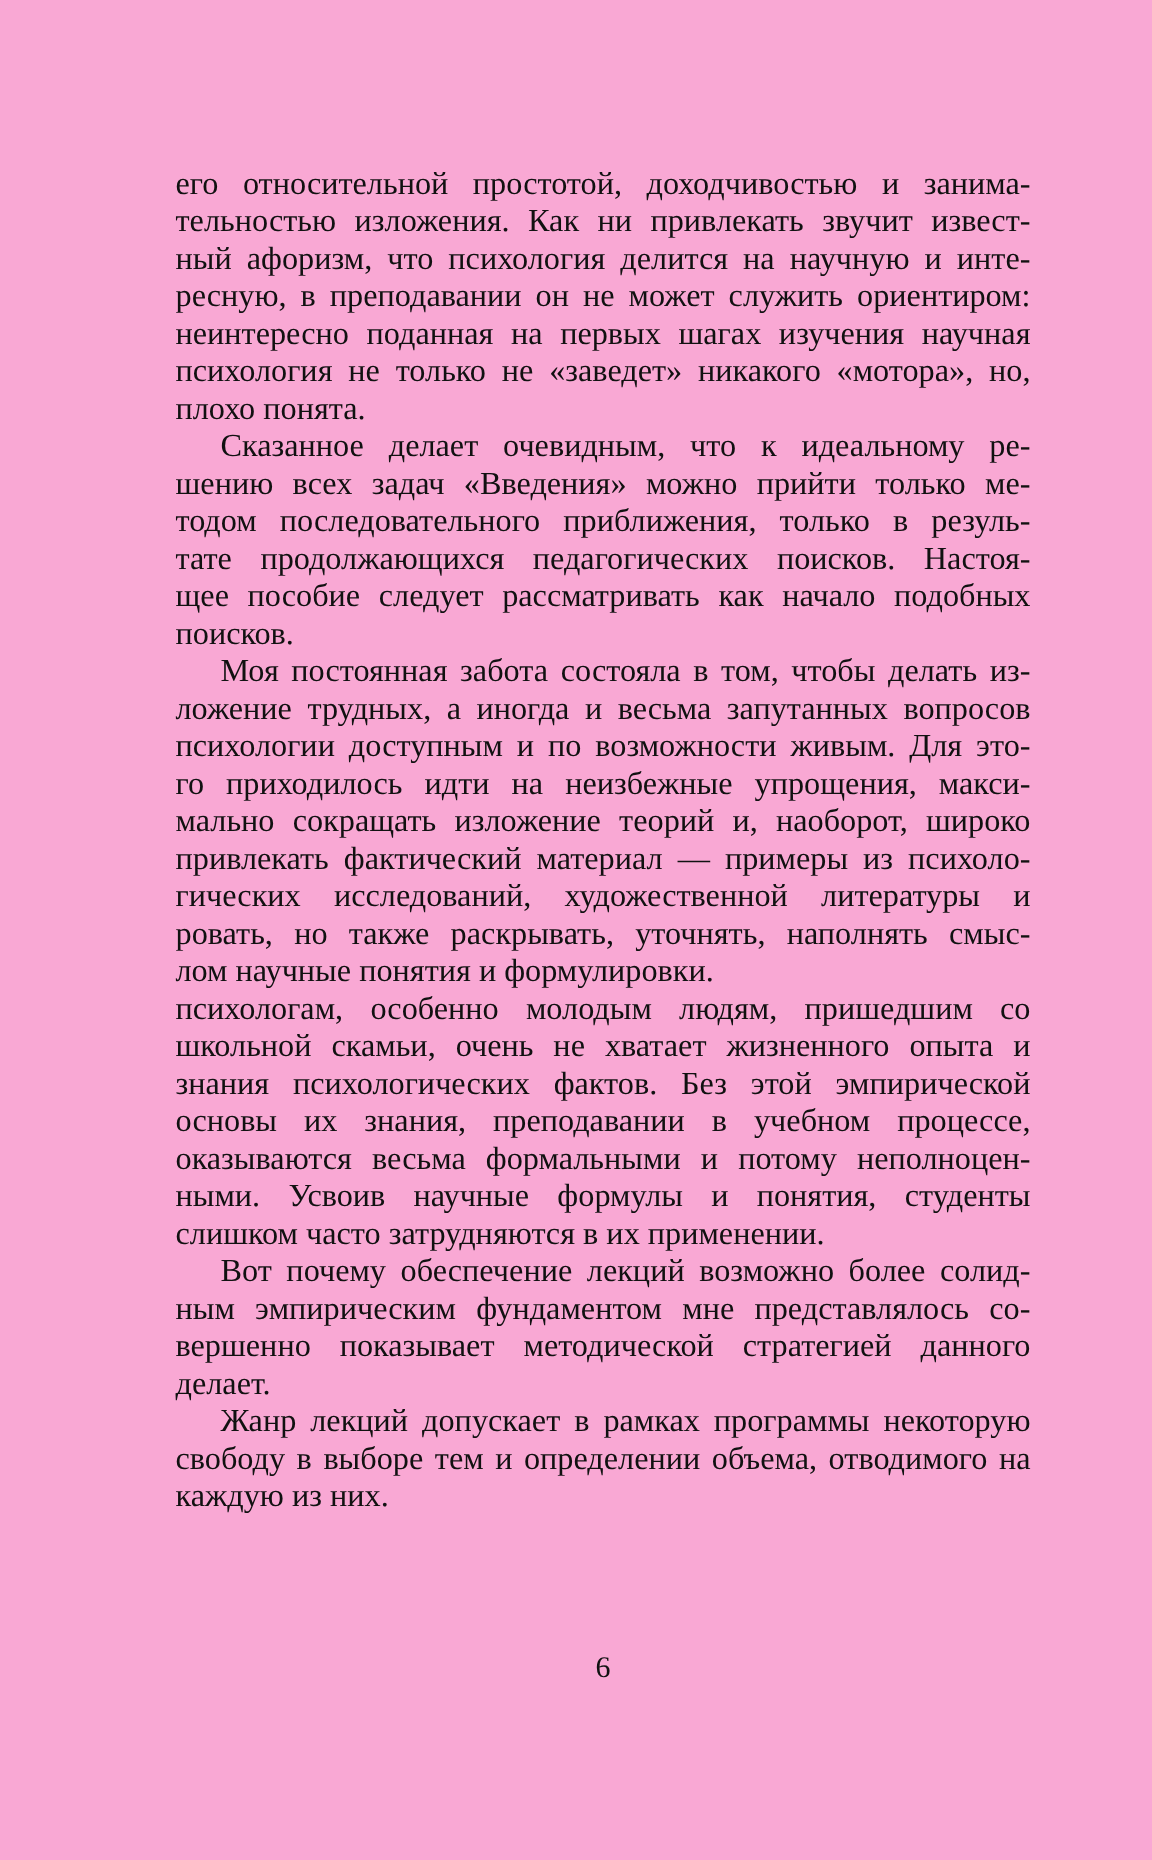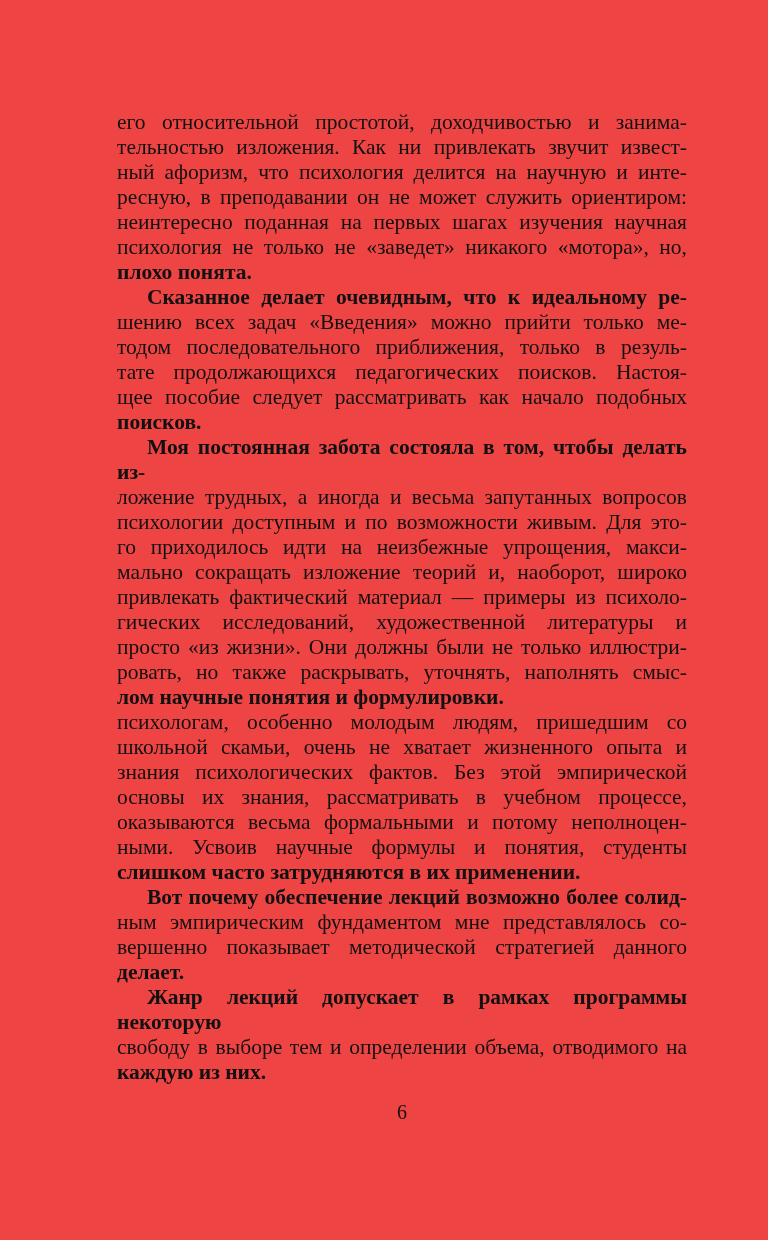--- a/index.html
+++ b/index.html
@@ -4,21 +4,21 @@
 <style>
   html, body {
     margin: 0;
     padding: 0;
     background: #ffffff;
   }
   .book-page {
     position: relative;
     width: 768px;
     height: 1240px;
-    background: #ef4444;
+    background: #f9a8d4;
     overflow: hidden;
     font-family: "Liberation Serif", "DejaVu Serif", serif;
     color: #111111;
   }
   .text-block {
     position: absolute;
     left: 117px;
     top: 110px;
     width: 570px;
     font-size: 21.5px;
@@ -28,25 +28,23 @@
     margin: 0;
     padding: 0;
   }
   .text-line {
     text-align: justify;
     text-align-last: justify;
     white-space: normal;
   }
   .text-line.last {
     text-align-last: left;
-    font-weight: bold;
   }
   .text-line.indent {
     text-indent: 30px;
-    font-weight: bold;
   }
   .page-number {
     position: absolute;
     left: 117px;
     top: 1100px;
     width: 570px;
     text-align: center;
     font-size: 20px;
     line-height: 25px;
   }
@@ -74,29 +72,28 @@
         <div class="text-line last">поисков.</div>
       </div>
       <div class="paragraph">
         <div class="text-line indent">Моя постоянная забота состояла в том, чтобы делать из-</div>
         <div class="text-line">ложение трудных, а иногда и весьма запутанных вопросов</div>
         <div class="text-line">психологии доступным и по возможности живым. Для это-</div>
         <div class="text-line">го приходилось идти на неизбежные упрощения, макси-</div>
         <div class="text-line">мально сокращать изложение теорий и, наоборот, широко</div>
         <div class="text-line">привлекать фактический материал — примеры из психоло-</div>
         <div class="text-line">гических исследований, художественной литературы и</div>
-        <div class="text-line">просто «из жизни». Они должны были не только иллюстри-</div>
         <div class="text-line">ровать, но также раскрывать, уточнять, наполнять смыс-</div>
         <div class="text-line last">лом научные понятия и формулировки.</div>
       </div>
       <div class="paragraph">
         <div class="text-line">психологам, особенно молодым людям, пришедшим со</div>
         <div class="text-line">школьной скамьи, очень не хватает жизненного опыта и</div>
         <div class="text-line">знания психологических фактов. Без этой эмпирической</div>
-        <div class="text-line">основы их знания, рассматривать в учебном процессе,</div>
+        <div class="text-line">основы их знания, преподавании в учебном процессе,</div>
         <div class="text-line">оказываются весьма формальными и потому неполноцен-</div>
         <div class="text-line">ными. Усвоив научные формулы и понятия, студенты</div>
         <div class="text-line last">слишком часто затрудняются в их применении.</div>
       </div>
       <div class="paragraph">
         <div class="text-line indent">Вот почему обеспечение лекций возможно более солид-</div>
         <div class="text-line">ным эмпирическим фундаментом мне представлялось со-</div>
         <div class="text-line">вершенно показывает методической стратегией данного</div>
         <div class="text-line last">делает.</div>
       </div>

